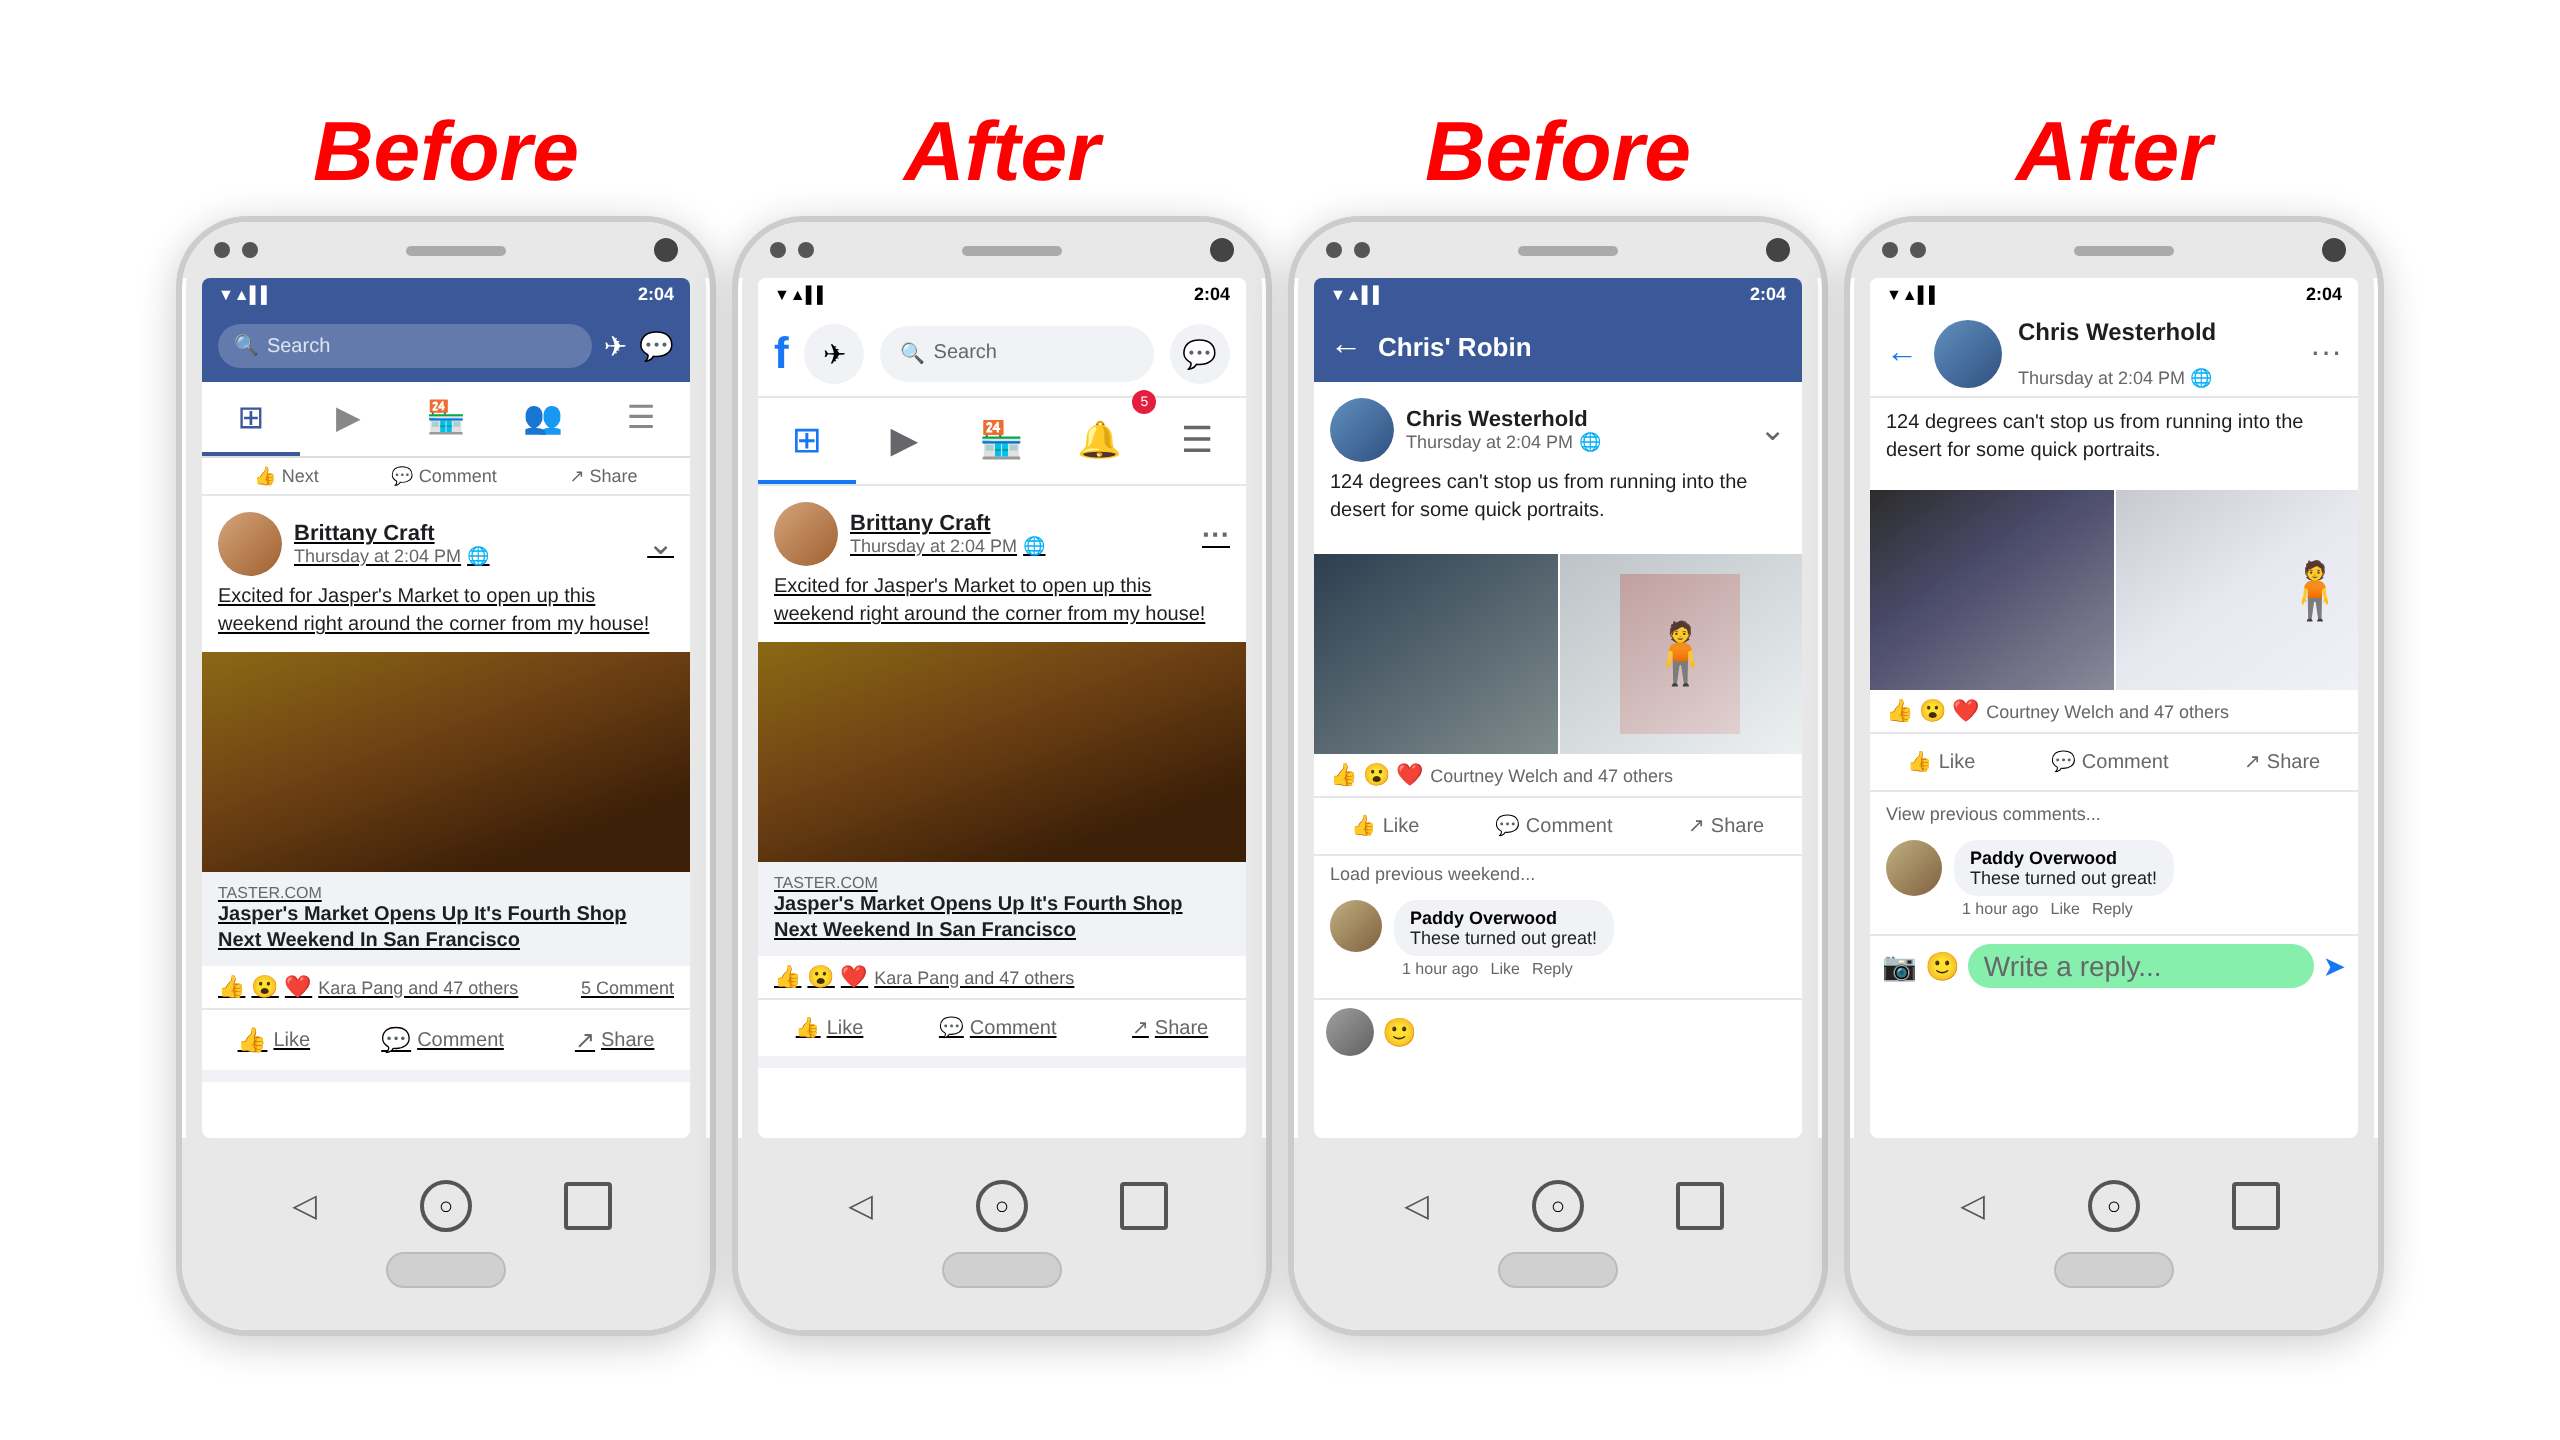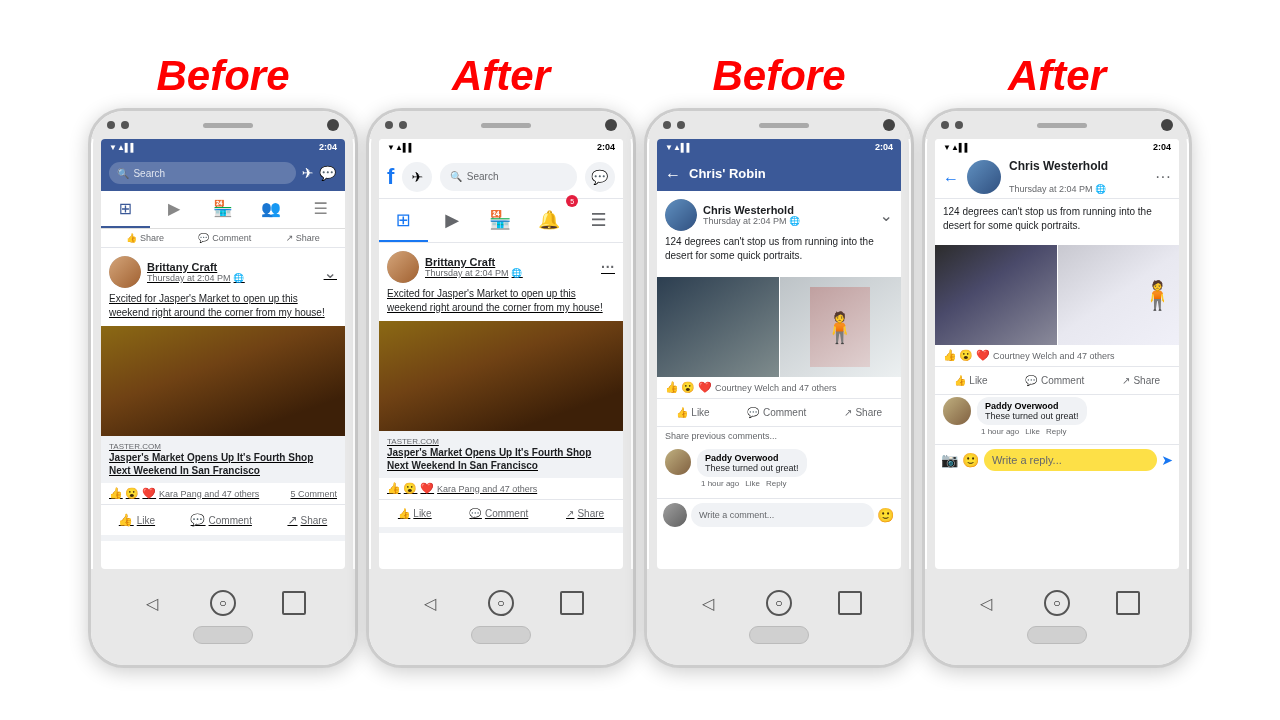--- a/index.html
+++ b/index.html
@@ -620,27 +620,27 @@
       align-items: center;
       padding: 4px 6px;
       border-top: 1px solid #e4e6eb;
       gap: 4px;
       flex-shrink: 0;
       background: #fff;
     }
 
     .reply-input {
       flex: 1;
-      background: #fde047;
+      background: #86efac;
       border-radius: 20px;
       height: 22px;
       display: flex;
       align-items: center;
       padding: 0 8px;
-      font-size: 11px;
+      font-size: 14px;
       color: #65676b;
     }
 
     .send-icon {
       color: #1877f2;
       font-size: 14px;
     }
 
     .load-comments {
       padding: 4px 8px;
@@ -688,21 +688,21 @@
 
         <div class="nav-tabs">
           <div class="nav-tab active">⊞</div>
           <div class="nav-tab">▶</div>
           <div class="nav-tab">🏪</div>
           <div class="nav-tab">👥</div>
           <div class="nav-tab">☰</div>
         </div>
 
         <div style="border-bottom:1px solid #e4e6eb;padding:4px 8px;display:flex;justify-content:space-around;">
-          <span style="font-size:9px;color:#65676b;">👍 Share</span>
+          <span style="font-size:9px;color:#65676b;">👍 Next</span>
           <span style="font-size:9px;color:#65676b;">💬 Comment</span>
           <span style="font-size:9px;color:#65676b;">↗ Share</span>
         </div>
 
         <div class="post-card">
           <div class="post-header">
             <div class="avatar">
               <div style="width:100%;height:100%;background:linear-gradient(135deg,#d4a57a,#a06030);border-radius:50%;"></div>
             </div>
             <div class="post-user-info">
@@ -909,42 +909,39 @@
           <div class="action-btn">
             <span>💬</span>
             <span>Comment</span>
           </div>
           <div class="action-btn">
             <span>↗</span>
             <span>Share</span>
           </div>
         </div>
         <div class="load-comments">
-          <span>Share previous comments...</span>
+          <span>Load previous weekend...</span>
         </div>
         <div class="comment-item" style="padding:4px 8px;">
           <div class="comment-avatar" style="background:linear-gradient(135deg,#c0b080,#806040);"></div>
           <div>
             <div class="comment-content">
               <div class="comment-username">Paddy Overwood</div>
               <div class="comment-text">These turned out great!</div>
             </div>
             <div class="comment-meta">
               <span>1 hour ago</span>
               <span>Like</span>
               <span>Reply</span>
             </div>
           </div>
         </div>
         <div class="comment-input-bar">
           <div class="avatar" style="width:24px;height:24px;">
             <div style="width:100%;height:100%;background:linear-gradient(135deg,#a0a0a0,#606060);border-radius:50%;"></div>
-          </div>
-          <div class="comment-input">
-            <span>Write a comment...</span>
           </div>
           <span class="smiley">🙂</span>
         </div>
       </div>
       <div class="phone-bottom">
         <div class="nav-bar">
           <div class="nav-btn back">◁</div>
           <div class="nav-btn home">○</div>
           <div class="nav-btn"></div>
         </div>
@@ -1007,20 +1004,23 @@
           </div>
           <div class="action-btn-after">
             <span>💬</span>
             <span>Comment</span>
           </div>
           <div class="action-btn-after">
             <span>↗</span>
             <span>Share</span>
           </div>
         </div>
+        <div class="prev-comments-link">
+          <span>View previous comments...</span>
+        </div>
         <div class="comment-item" style="padding:2px 8px;">
           <div class="comment-avatar" style="background:linear-gradient(135deg,#c0b080,#806040);width:28px;height:28px;"></div>
           <div>
             <div class="comment-content">
               <div class="comment-username">Paddy Overwood</div>
               <div class="comment-text">These turned out great!</div>
             </div>
             <div class="comment-meta">
               <span>1 hour ago</span>
               <span>Like</span>

